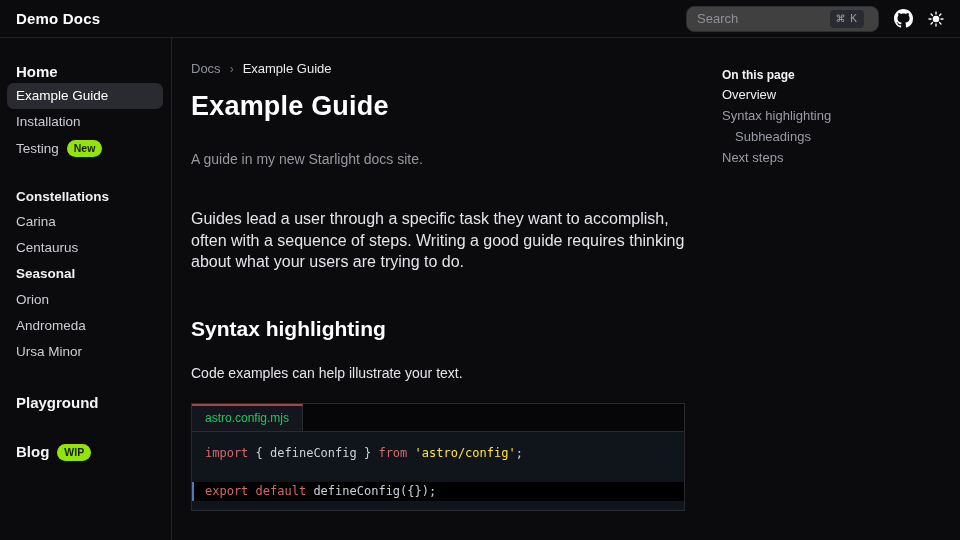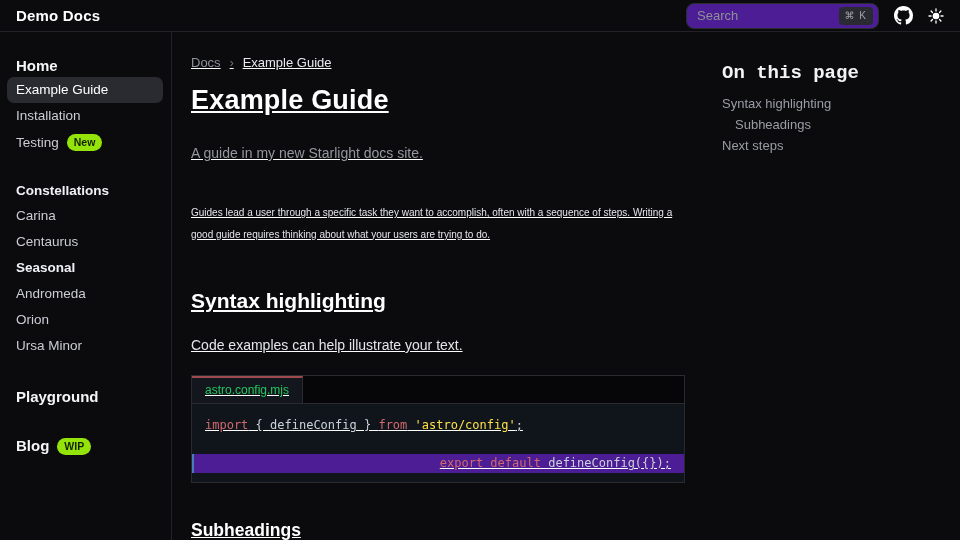--- a/index.html
+++ b/index.html
@@ -6,30 +6,30 @@
   html,body { width:960px; height:540px; overflow:hidden; }
   body {
     background:#0b0b0e; color:#fff;
     font-family:"Liberation Sans", sans-serif;
     -webkit-font-smoothing:antialiased;
   }
   .app { display:flex; flex-direction:column; height:540px; }
 
   
   .header {
-    height:32px; flex:none; display:flex; align-items:center;
+    height:38px; flex:none; display:flex; align-items:center;
     justify-content:space-between; padding:0 16px;
     border-bottom:1px solid #222329; background:#0b0b0e;
   }
   .brand { font-size:15px; font-weight:700; letter-spacing:.2px; color:#fff; }
   .header-right { display:flex; align-items:center; gap:15px; }
   .search {
-    width:193px; height:26px; background:#4c1d95; border:1px solid #2c2d33;
+    width:193px; height:26px; background:#404040; border:1px solid #2c2d33;
     border-radius:8px; display:flex; align-items:center;
-    padding:0 5px 0 10px; gap:8px; cursor:pointer;
+    padding:0 14px 0 10px; gap:8px; cursor:pointer;
   }
   .search-label { color:#8d9097; font-size:13px; flex:1; text-align:left; }
   .kbd {
     background:#2a2b32; color:#9fa2aa; font-size:10px; line-height:1;
     padding:4px 6px; border-radius:4px; letter-spacing:1px; white-space:nowrap;
   }
   .icon-btn { background:none; border:none; cursor:pointer; display:flex; align-items:center; }
   .icon-btn svg { display:block; }
 
   
@@ -49,53 +49,53 @@
   .side-link.current { background:#2a2b30; color:#fff; }
   .side-link.subgroup { font-weight:700; color:#f0f1f4; }
   .badge {
     display:inline-block; background:#94e40b; color:#16230-1;
     color:#152101; font-size:10.5px; font-weight:700; line-height:1;
     padding:3px 7px 3px; border-radius:999px; margin-left:8px; vertical-align:1px;
   }
   .mt-section { margin-top:26px; }
 
   
-  .main { flex:1; min-width:0; padding:23px 0 0 19px;text-decoration:underline; }
+  .main { flex:1; min-width:0; padding:23px 0 0 19px; }
   .main-inner { width:494px; }
   .breadcrumb { display:flex; align-items:center; gap:9px; font-size:13px; margin-bottom:15px; }
   .crumb { color:#8f929a; cursor:pointer; }
   .crumb-sep { color:#6f7278; font-size:12px; }
   .crumb.current { color:#e8e9ec; cursor:default; }
   .page-title { font-size:27px; font-weight:700; color:#fff; letter-spacing:.2px; }
   .page-subtitle { margin-top:29px; font-size:14px; color:#96989f; }
-  .intro { margin-top:41px; font-size:10px; line-height:21.5px; color:#e4e5e9; }
+  .intro { margin-top:41px; font-size:16px; line-height:21.5px; color:#e4e5e9; }
   .h2 { margin-top:44px; font-size:21px; font-weight:700; color:#fff; }
   .lead { margin-top:24px; font-size:14px; color:#e4e5e9; }
 
   
   .codeblock { margin-top:22px; border:1px solid #2a2b31; }
   .tabbar { background:#060609; border-bottom:1px solid #2a2b31; display:flex; }
   .tab {
     background:#14161d; border-top:2px solid #a04a4e; border-right:1px solid #2a2b31;
     padding:5px 13px 6px; font-size:12px; color:#22c55e; cursor:default;
   }
   .codearea {
     background:#10141b; padding:12px 0 9px;
     font-family:"DejaVu Sans Mono", monospace; font-size:12px;
   }
   .code-line { white-space:pre; line-height:19px; padding:0 13px; color:#ccd2db; min-height:19px; }
-  .code-line.marked { background:#4c1d95; box-shadow:inset 2px 0 0 #4a7fb5;text-align:right; }
+  .code-line.marked { background:#000000; box-shadow:inset 2px 0 0 #4a7fb5; }
   .tok-kw { color:#d1696e; }
   .tok-str { color:#fde047; }
 
   .h3 { margin-top:37px; font-size:17.5px; font-weight:700; color:#fff; }
 
   
   .toc { width:238px; flex:none; padding:30px 12px 0 0; font-size:13px; }
-  .toc-title { font-weight:700; font-size:19px; color:#f2f3f5; margin-bottom:9px;font-family:Liberation Mono, monospace; }
+  .toc-title { font-weight:700; font-size:12px; color:#f2f3f5; margin-bottom:2px; }
   .toc-link { display:block; padding:4px 0; color:#9a9da5; cursor:pointer; line-height:13px; }
   .toc-link.current { color:#eef0f3; }
   .toc-link.lvl2 { padding-left:13px; }
 </style>
 </head>
 <body>
 
 <div class="app">
 
   <div class="header">
@@ -132,22 +132,22 @@
       <a class="side-top">Home</a>
 
       <a class="side-link current">Example Guide</a>
       <a class="side-link">Installation</a>
       <a class="side-link"><span>Testing</span><span class="badge">New</span></a>
 
       <div class="side-group">Constellations</div>
       <a class="side-link">Carina</a>
       <a class="side-link">Centaurus</a>
       <a class="side-link subgroup">Seasonal</a>
+      <a class="side-link">Orion</a>
       <a class="side-link">Andromeda</a>
-      <a class="side-link">Orion</a>
       <a class="side-link">Ursa Minor</a>
 
       <a class="side-top mt-section">Playground</a>
 
       <a class="side-top mt-section"><span>Blog</span><span class="badge">WIP</span></a>
     </nav>
 
     <main class="main">
       <div class="main-inner">
         <div class="breadcrumb">
@@ -175,19 +175,20 @@
           </div>
         </div>
 
         <h3 class="h3">Subheadings</h3>
 
       </div>
     </main>
 
     <aside class="toc">
       <div class="toc-title">On this page</div>
+      <a class="toc-link current">Overview</a>
       <a class="toc-link">Syntax highlighting</a>
       <a class="toc-link lvl2">Subheadings</a>
       <a class="toc-link">Next steps</a>
     </aside>
 
   </div>
 </div>
 
 </body></html>

